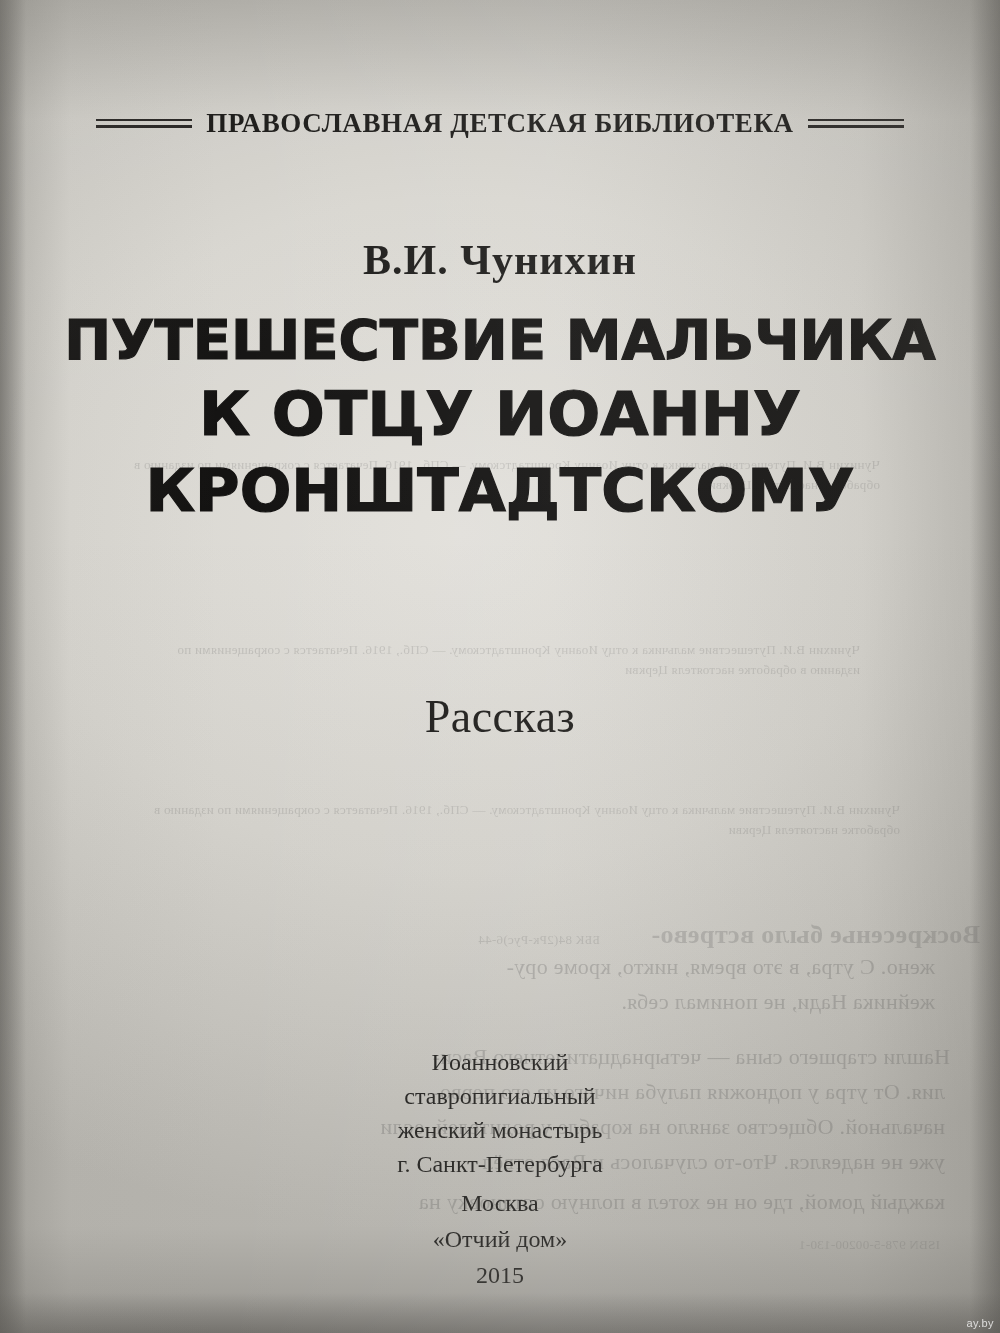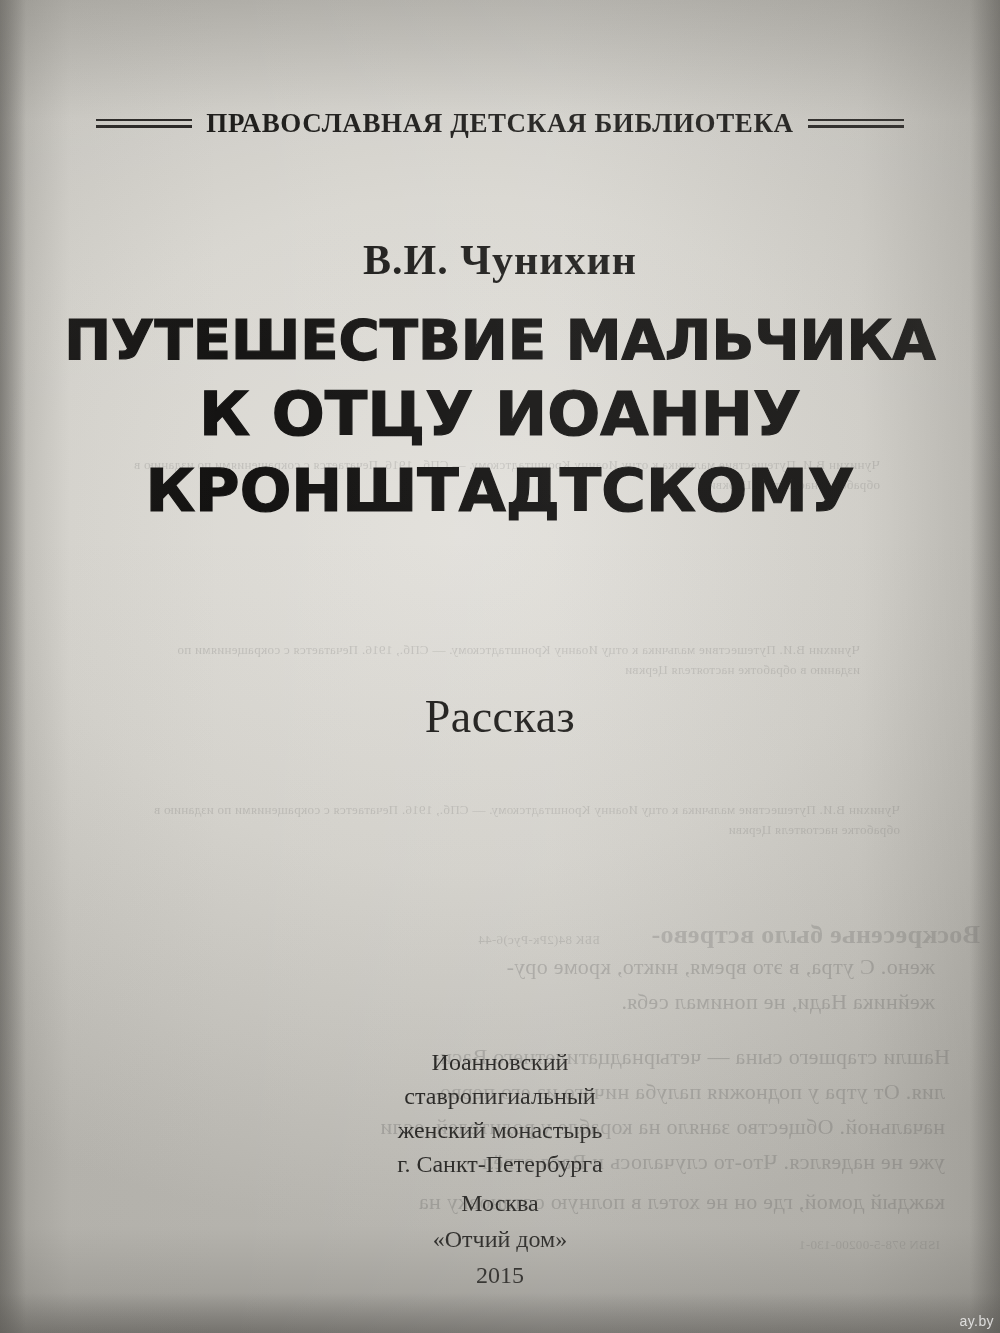--- a/index.html
+++ b/index.html
@@ -178,21 +178,21 @@
   .edge-bottom {
     left: 0; bottom: 0; width: 100%; height: 40px;
     background: linear-gradient(to top, rgba(60,58,55,0.45), rgba(60,58,55,0));
   }
   .watermark {
     position: absolute;
     right: 6px;
     bottom: 4px;
     z-index: 50;
     font-family: "Liberation Sans", sans-serif;
-    font-size: 14px;
+    font-size: 11px;
     color: rgba(255,255,255,0.75);
     letter-spacing: 0.4px;
   }
 </style>
 </head>
 <body>
 
 <div id="page">
 
   <div class="bleed small" style="left:120px; top:455px; width:760px;">Чунихин В.И. Путешествие мальчика к отцу Иоанну Кронштадтскому. — СПб., 1916. Печатается с сокращениями по изданию в обработке настоятеля Церкви</div>

